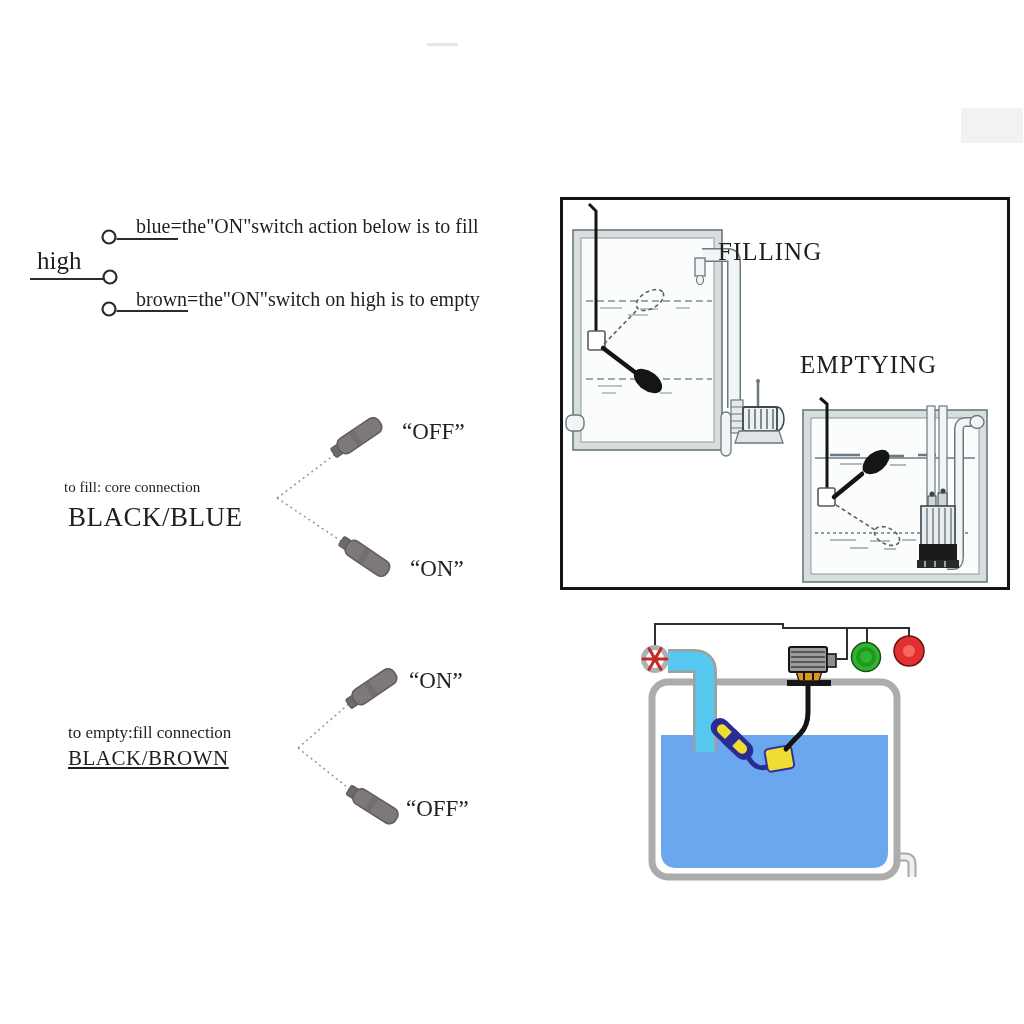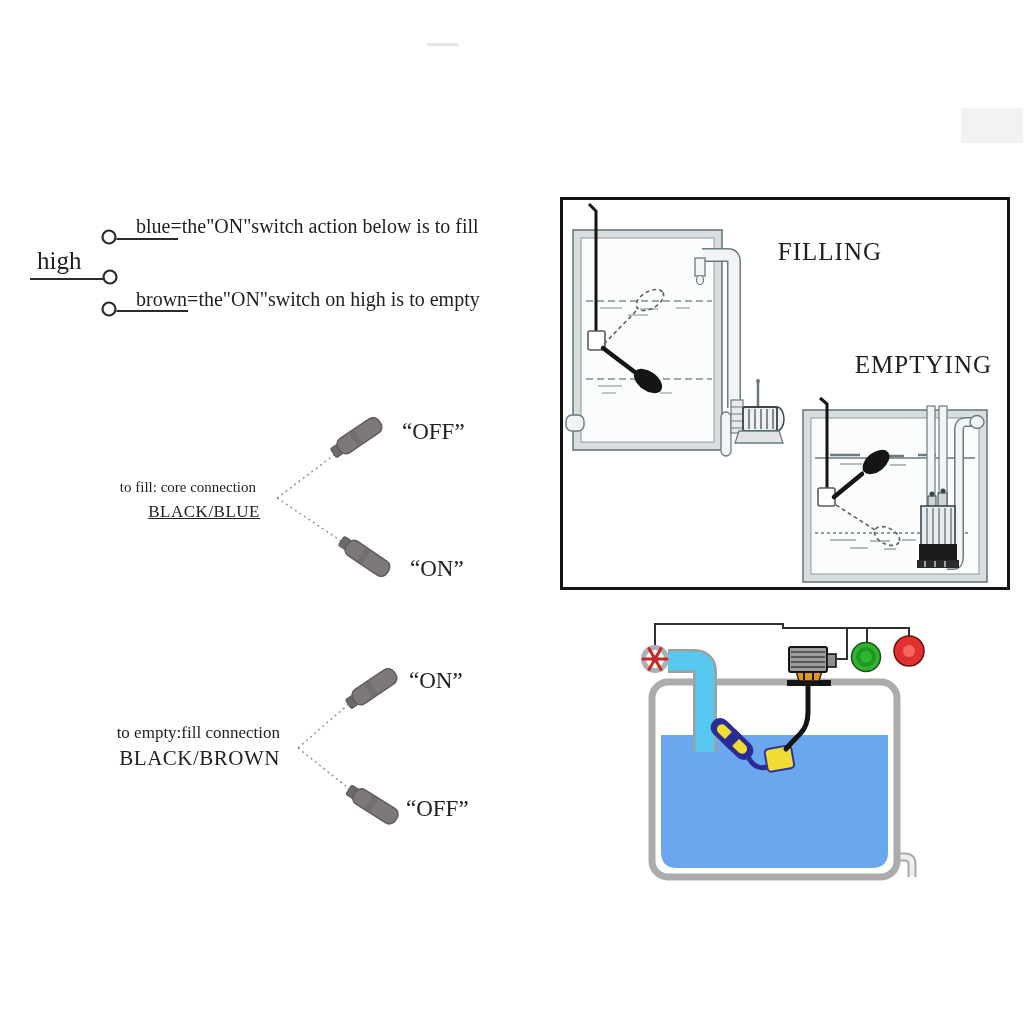--- a/index.html
+++ b/index.html
@@ -1,20 +1,20 @@
 <!DOCTYPE html>
 <html><head>
 <meta charset="utf-8">
 <style>
   html,body{margin:0;padding:0;background:#fff;}
   .canvas{position:relative;width:1024px;height:1024px;background:#ffffff;overflow:hidden;
           font-family:"Liberation Serif","DejaVu Serif",serif;color:#1f1f1f;}
   .layer{position:absolute;left:0;top:0;pointer-events:none;}
   .t{position:absolute;white-space:nowrap;line-height:1.15;}
-  .ctr{text-align:right;white-space:normal;}
+  .ctr{text-align:left;white-space:normal;}
   .artifact{position:absolute;}
   .frame{position:absolute;left:560px;top:197px;width:450px;height:393px;
          border:3px solid #141414;background:#ffffff;box-sizing:border-box;}
   svg{display:block;}
 </style>
 </head>
 <body>
 
 <div class="canvas">
 
@@ -62,26 +62,26 @@
         <rect x="-7" y="-8.5" width="6" height="17" fill="#6b6666" opacity=".55"></rect>
       </g>
     </g>
   </svg>
 
   <div class="t" style="left:136px;top:215px;font-size:20px;">blue=the"ON"switch action below is to fill</div>
   <div class="t" style="left:37px;top:247px;font-size:25px;">high</div>
   <div class="t" style="left:136px;top:288px;font-size:20px;">brown=the"ON"switch on high is to empty</div>
 
   <div class="t ctr" style="left:64px;top:479px;width:192px;font-size:15px;">to fill: core connection</div>
-  <div class="t ctr" style="left:68px;top:502px;width:192px;font-size:17px;letter-spacing:.5px;text-decoration:underline;">BLACK/BLUE</div>
+  <div class="t ctr" style="left:68px;top:502px;width:192px;font-size:27px;letter-spacing:.5px;">BLACK/BLUE</div>
   <div class="t" style="left:402px;top:419px;font-size:23px;">“OFF”</div>
   <div class="t" style="left:410px;top:556px;font-size:23px;">“ON”</div>
 
   <div class="t ctr" style="left:68px;top:723px;width:212px;font-size:17px;">to empty:fill connection</div>
-  <div class="t ctr" style="left:68px;top:746px;width:212px;font-size:21px;letter-spacing:.5px;">BLACK/BROWN</div>
+  <div class="t ctr" style="left:68px;top:746px;width:212px;font-size:21px;letter-spacing:.5px;text-decoration:underline;">BLACK/BROWN</div>
   <div class="t" style="left:409px;top:668px;font-size:23px;">“ON”</div>
   <div class="t" style="left:406px;top:796px;font-size:23px;">“OFF”</div>
 
   <div class="frame">
     <svg width="444" height="387" viewBox="563 200 444 387">
 
       <g>
         <rect x="573" y="230" width="149" height="220" fill="#d8dddd" stroke="#6a7a80" stroke-width="1.6"></rect>
         <rect x="581" y="238" width="133" height="204" fill="#fbfdfd" stroke="#8a9aa0" stroke-width="1"></rect>
         <rect x="566" y="415" width="18" height="16" rx="6" fill="#f2f5f5" stroke="#6a7a80" stroke-width="1.4"></rect>

